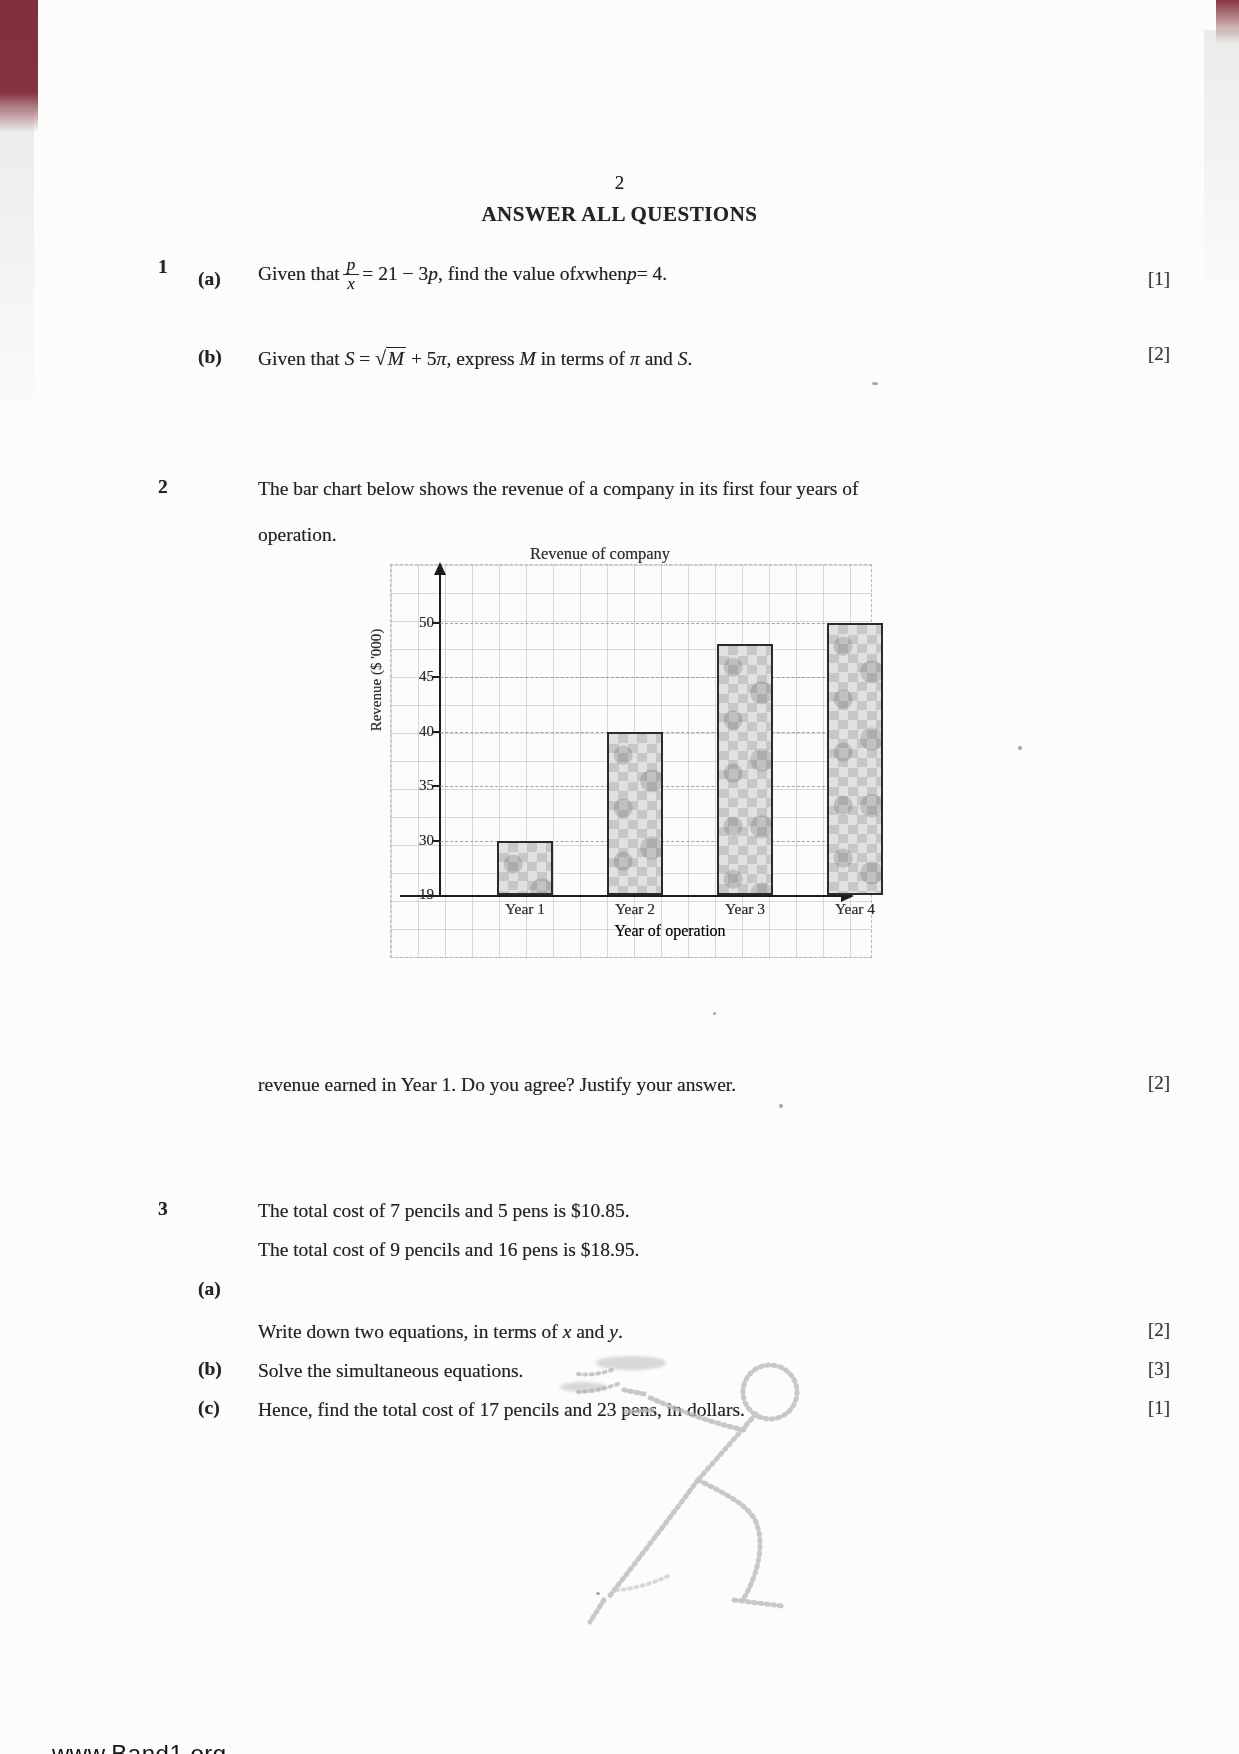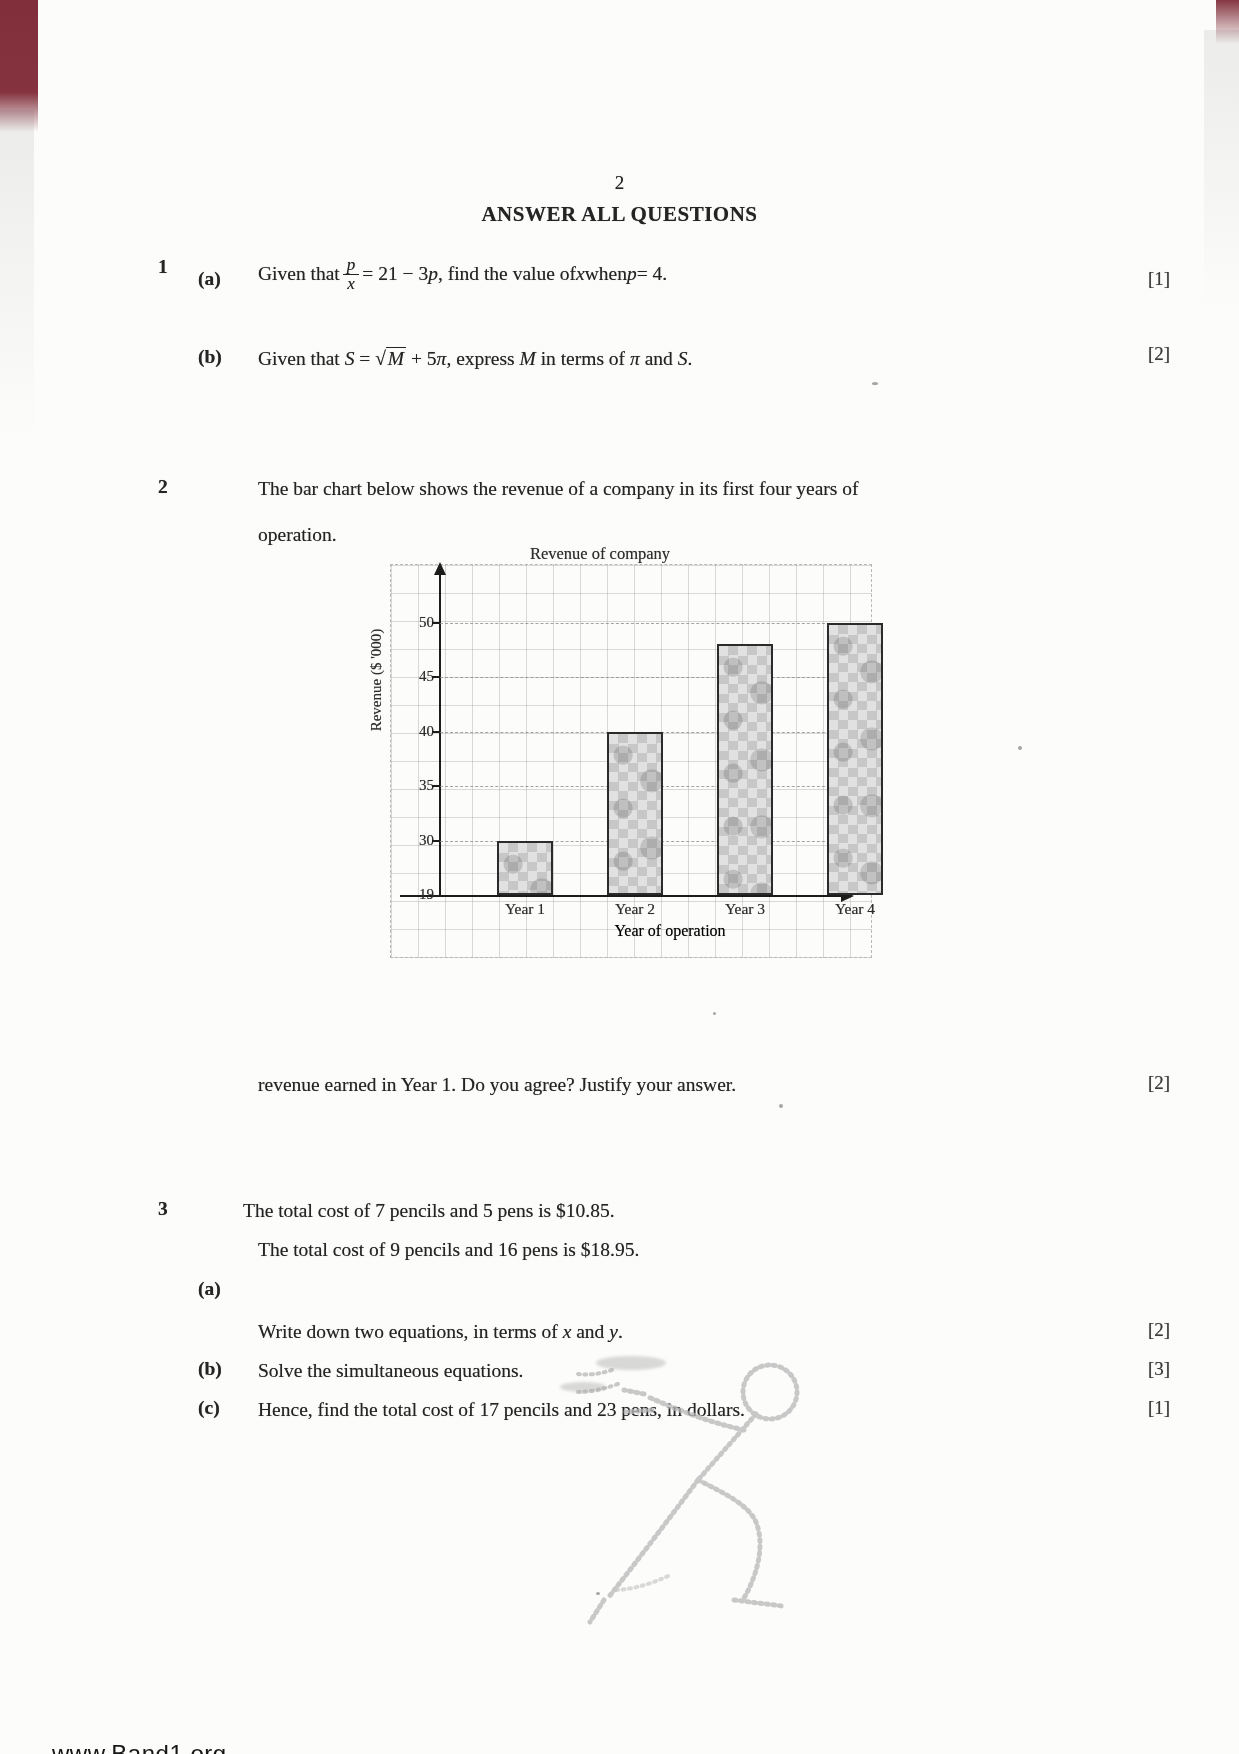--- a/index.html
+++ b/index.html
@@ -153,21 +153,21 @@
       <div class="bar" style="left: 377px; top: 104.3px; height: 250.7px;"></div>
       <div class="cat-label" style="left: 365px;">Year 3</div>
       <div class="bar" style="left: 487px; top: 82.5px; height: 272.5px;"></div>
       <div class="cat-label" style="left: 475px;">Year 4</div>
     </div>
 
   <div class="line" style="left:258px;top:1072px;">revenue earned in Year 1. Do you agree? Justify your answer.</div>
   <div class="marks" style="top:1072px;">[2]</div>
 
   <div class="qnum" style="left:158px;top:1198px;">3</div>
-  <div class="line" style="left:243px;top:1198px;text-align:right;">The total cost of 7 pencils and 5 pens is $10.85.</div>
+  <div class="line" style="left:258px;top:1198px;text-align:right;">The total cost of 7 pencils and 5 pens is $10.85.</div>
   <div class="line" style="left:258px;top:1237px;">The total cost of 9 pencils and 16 pens is $18.95.</div>
 
   <div class="plabel" style="left:198px;top:1278px;">(a)</div>
   <div class="line" style="left:258px;top:1319px;"><span>Write down two equations, in terms of </span><span class="var">x</span><span> and </span><span class="var">y</span><span>.</span></div>
   <div class="marks" style="top:1319px;">[2]</div>
 
   <div class="plabel" style="left:198px;top:1358px;">(b)</div>
   <div class="line" style="left:258px;top:1358px;">Solve the simultaneous equations.</div>
   <div class="marks" style="top:1358px;">[3]</div>
 

